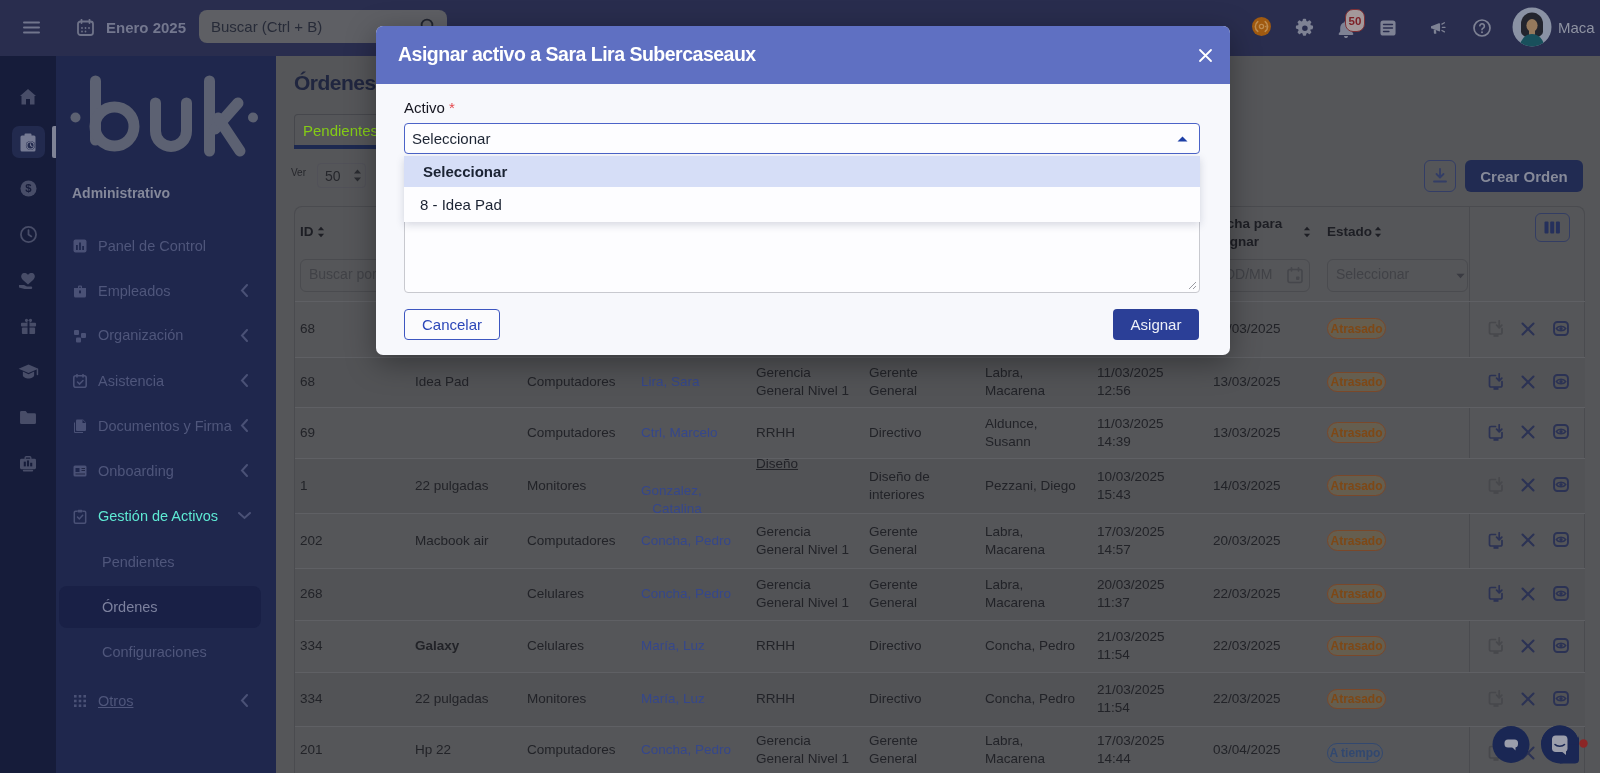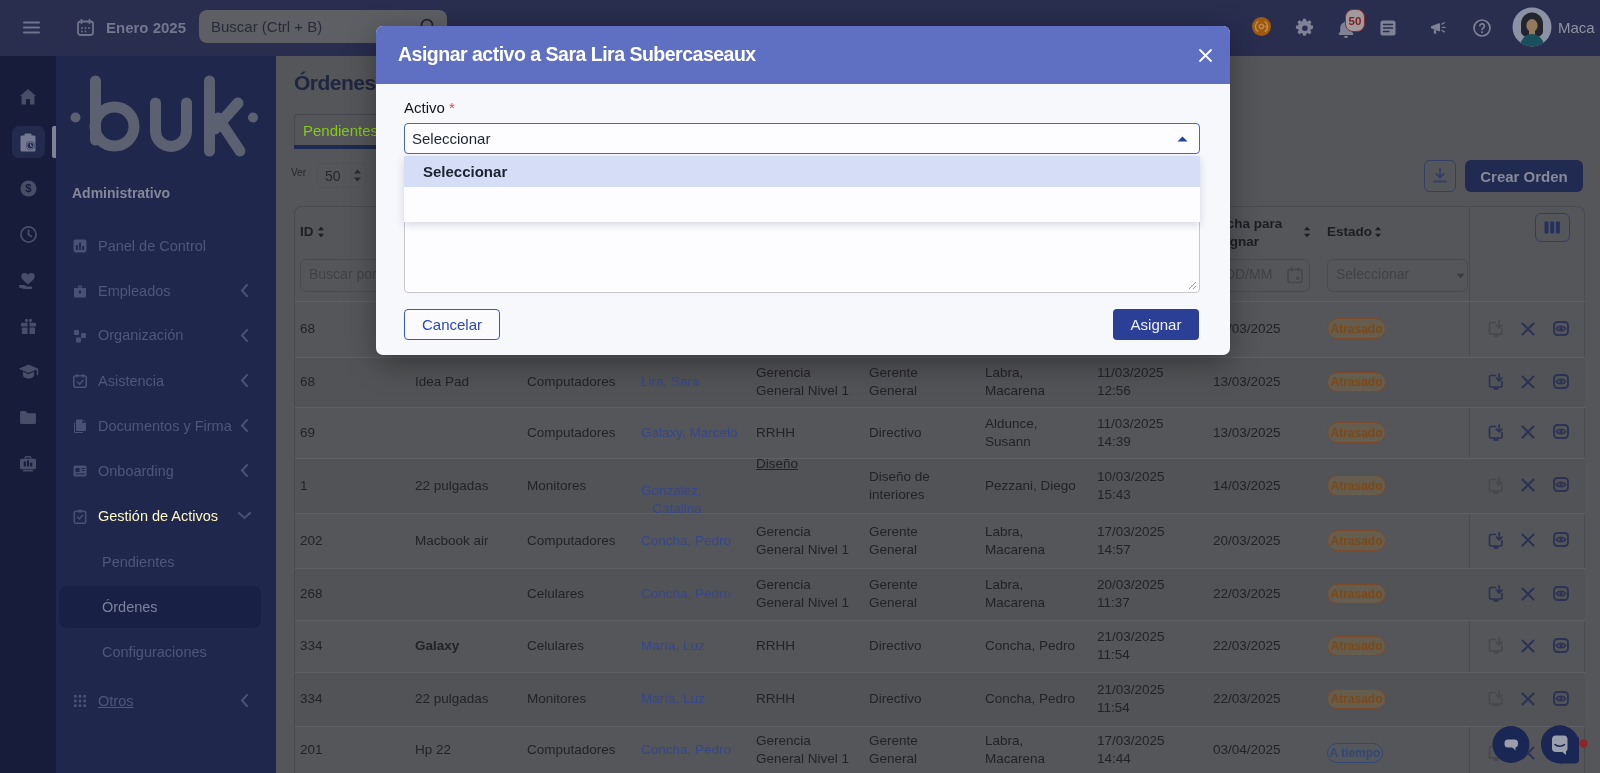--- a/index.html
+++ b/index.html
@@ -174,21 +174,21 @@
   <circle cx="187" cy="43.5" r="5" fill="#5c6172"></circle>
 </svg>
 <div class="abs" style="left:72px;top:185px;font-size:14px;font-weight:bold;color:#84889a;">Administrativo</div>
 
 <div class="mitem" style="top:238px;">Panel de Control</div>
 <div class="mitem" style="top:283px;">Empleados</div>
 <div class="mitem" style="top:327px;">Organización</div>
 <div class="mitem" style="top:373px;">Asistencia</div>
 <div class="mitem" style="top:418px;">Documentos y Firma</div>
 <div class="mitem" style="top:463px;">Onboarding</div>
-<div class="mitem" style="top:508px;color:#fef9c3;">Gestión de Activos</div>
+<div class="mitem" style="top:508px;color:#5eead4;">Gestión de Activos</div>
 <div class="abs" style="left:59px;top:586px;width:202px;height:42px;background:#192046;border-radius:8px;"></div>
 <div class="msub" style="top:554px;">Pendientes</div>
 <div class="msub" style="top:599px;color:#7c819e;">Órdenes</div>
 <div class="msub" style="top:644px;">Configuraciones</div>
 <div class="mitem" style="top:693px;text-decoration:underline;">Otros</div>
 
 <svg class="abs" style="left:240px;top:284px;" width="8" height="13" viewBox="0 0 8 13">
     <path d="M7 1 L2 6.5 L7 12" stroke="#4a5176" stroke-width="2" fill="none" stroke-linecap="round"></path>
   </svg>
 <svg class="abs" style="left:240px;top:329px;" width="8" height="13" viewBox="0 0 8 13">
@@ -366,21 +366,21 @@
 <path d="M1.5 1.5 L12.5 12.5 M12.5 1.5 L1.5 12.5" stroke="#2b3254" stroke-width="2" stroke-linecap="round"></path>
 </svg>
 <svg class="abs" style="left:1553px;top:374px;" width="16" height="15" viewBox="0 0 17 16">
 <rect x="1.1" y="1.1" width="14.8" height="13.8" rx="3.5" fill="none" stroke="#2b3254" stroke-width="2"></rect>
 <path d="M3.5 8 a5.6 4.4 0 0 1 10 0 a5.6 4.4 0 0 1 -10 0 Z" fill="none" stroke="#2b3254" stroke-width="1.5"></path>
 <circle cx="8.5" cy="8" r="1.7" fill="#2b3254"></circle>
 </svg>
 <div class="rowline" style="top:407px;"></div>
 <div class="cell" style="left:300px;top:407px;width:60px;height:51px;">69</div>
 <div class="cell" style="left:527px;top:407px;width:100px;height:51px;">Computadores</div>
-<div class="cell link" style="left:641px;top:407px;width:105px;height:51px;">Galaxy, Marcelo</div>
+<div class="cell link" style="left:641px;top:407px;width:105px;height:51px;">Ctrl, Marcelo</div>
 <div class="cell" style="left:756px;top:407px;width:100px;height:51px;">RRHH</div>
 <div class="cell" style="left:869px;top:407px;width:105px;height:51px;">Directivo</div>
 <div class="cell" style="left:985px;top:407px;width:100px;height:51px;">Aldunce,<br>Susann</div>
 <div class="cell" style="left:1097px;top:407px;width:90px;height:51px;">11/03/2025<br>14:39</div>
 <div class="cell" style="left:1213px;top:407px;width:100px;height:51px;">13/03/2025</div>
 <div class="badge b-atr" style="left:1327px;top:422.25px;">Atrasado</div>
 <svg class="abs" style="left:1487px;top:424px;" width="18" height="17" viewBox="0 0 18 17">
 <path d="M15 8.5 V12.5 A1.5 1.5 0 0 1 13.5 14 H4 A1.5 1.5 0 0 1 2.5 12.5 V4 A1.5 1.5 0 0 1 4 2.5 H8.5" fill="none" stroke="#2b3254" stroke-width="1.7" stroke-linecap="round"></path>
 <path d="M12.2 0.8 V7.6 M9.6 5.2 L12.2 7.9 L14.8 5.2" fill="none" stroke="#2b3254" stroke-width="1.7" stroke-linecap="round" stroke-linejoin="round"></path>
 <path d="M6.5 15.6 H11.5" stroke="#2b3254" stroke-width="2.4"></path>
@@ -574,20 +574,23 @@
        background:#fdfdff;border:1px solid #c8c9cf;border-radius:4px;"></div>
   <svg class="abs" style="left:812px;top:255px;" width="9" height="9" viewBox="0 0 9 9">
     <path d="M8 1 L1 8 M8 5 L5 8" stroke="#9a9ba2" stroke-width="1"></path>
   </svg>
 
   <div class="abs" style="left:28px;top:130px;width:796px;height:66px;background:#fdfdff;
        box-shadow:0 3px 8px rgba(40,50,90,.18);"></div>
   <div class="abs flexc" style="left:28px;top:130px;width:796px;height:31px;background:#d6def7;">
     <span style="margin-left:19px;font-size:15px;font-weight:bold;color:#1a2232;">Seleccionar</span>
   </div>
+  <div class="abs flexc" style="left:28px;top:161px;width:796px;height:35px;">
+    <span style="margin-left:16px;font-size:15px;color:#1a2232;">8 - Idea Pad</span>
+  </div>
 
   <div class="abs flexc" style="left:28px;top:283px;width:96px;height:31px;box-sizing:border-box;
        background:#fbfbfd;border:1px solid #3d56c0;border-radius:4px;justify-content:center;
        font-size:15px;color:#2c47b8;">Cancelar</div>
   <div class="abs flexc" style="left:737px;top:283px;width:86px;height:31px;box-sizing:border-box;
        background:#2b3f97;border-radius:4px;justify-content:center;
        font-size:15px;color:#eef0f8;">Asignar</div>
 </div>
 
 </body></html>

